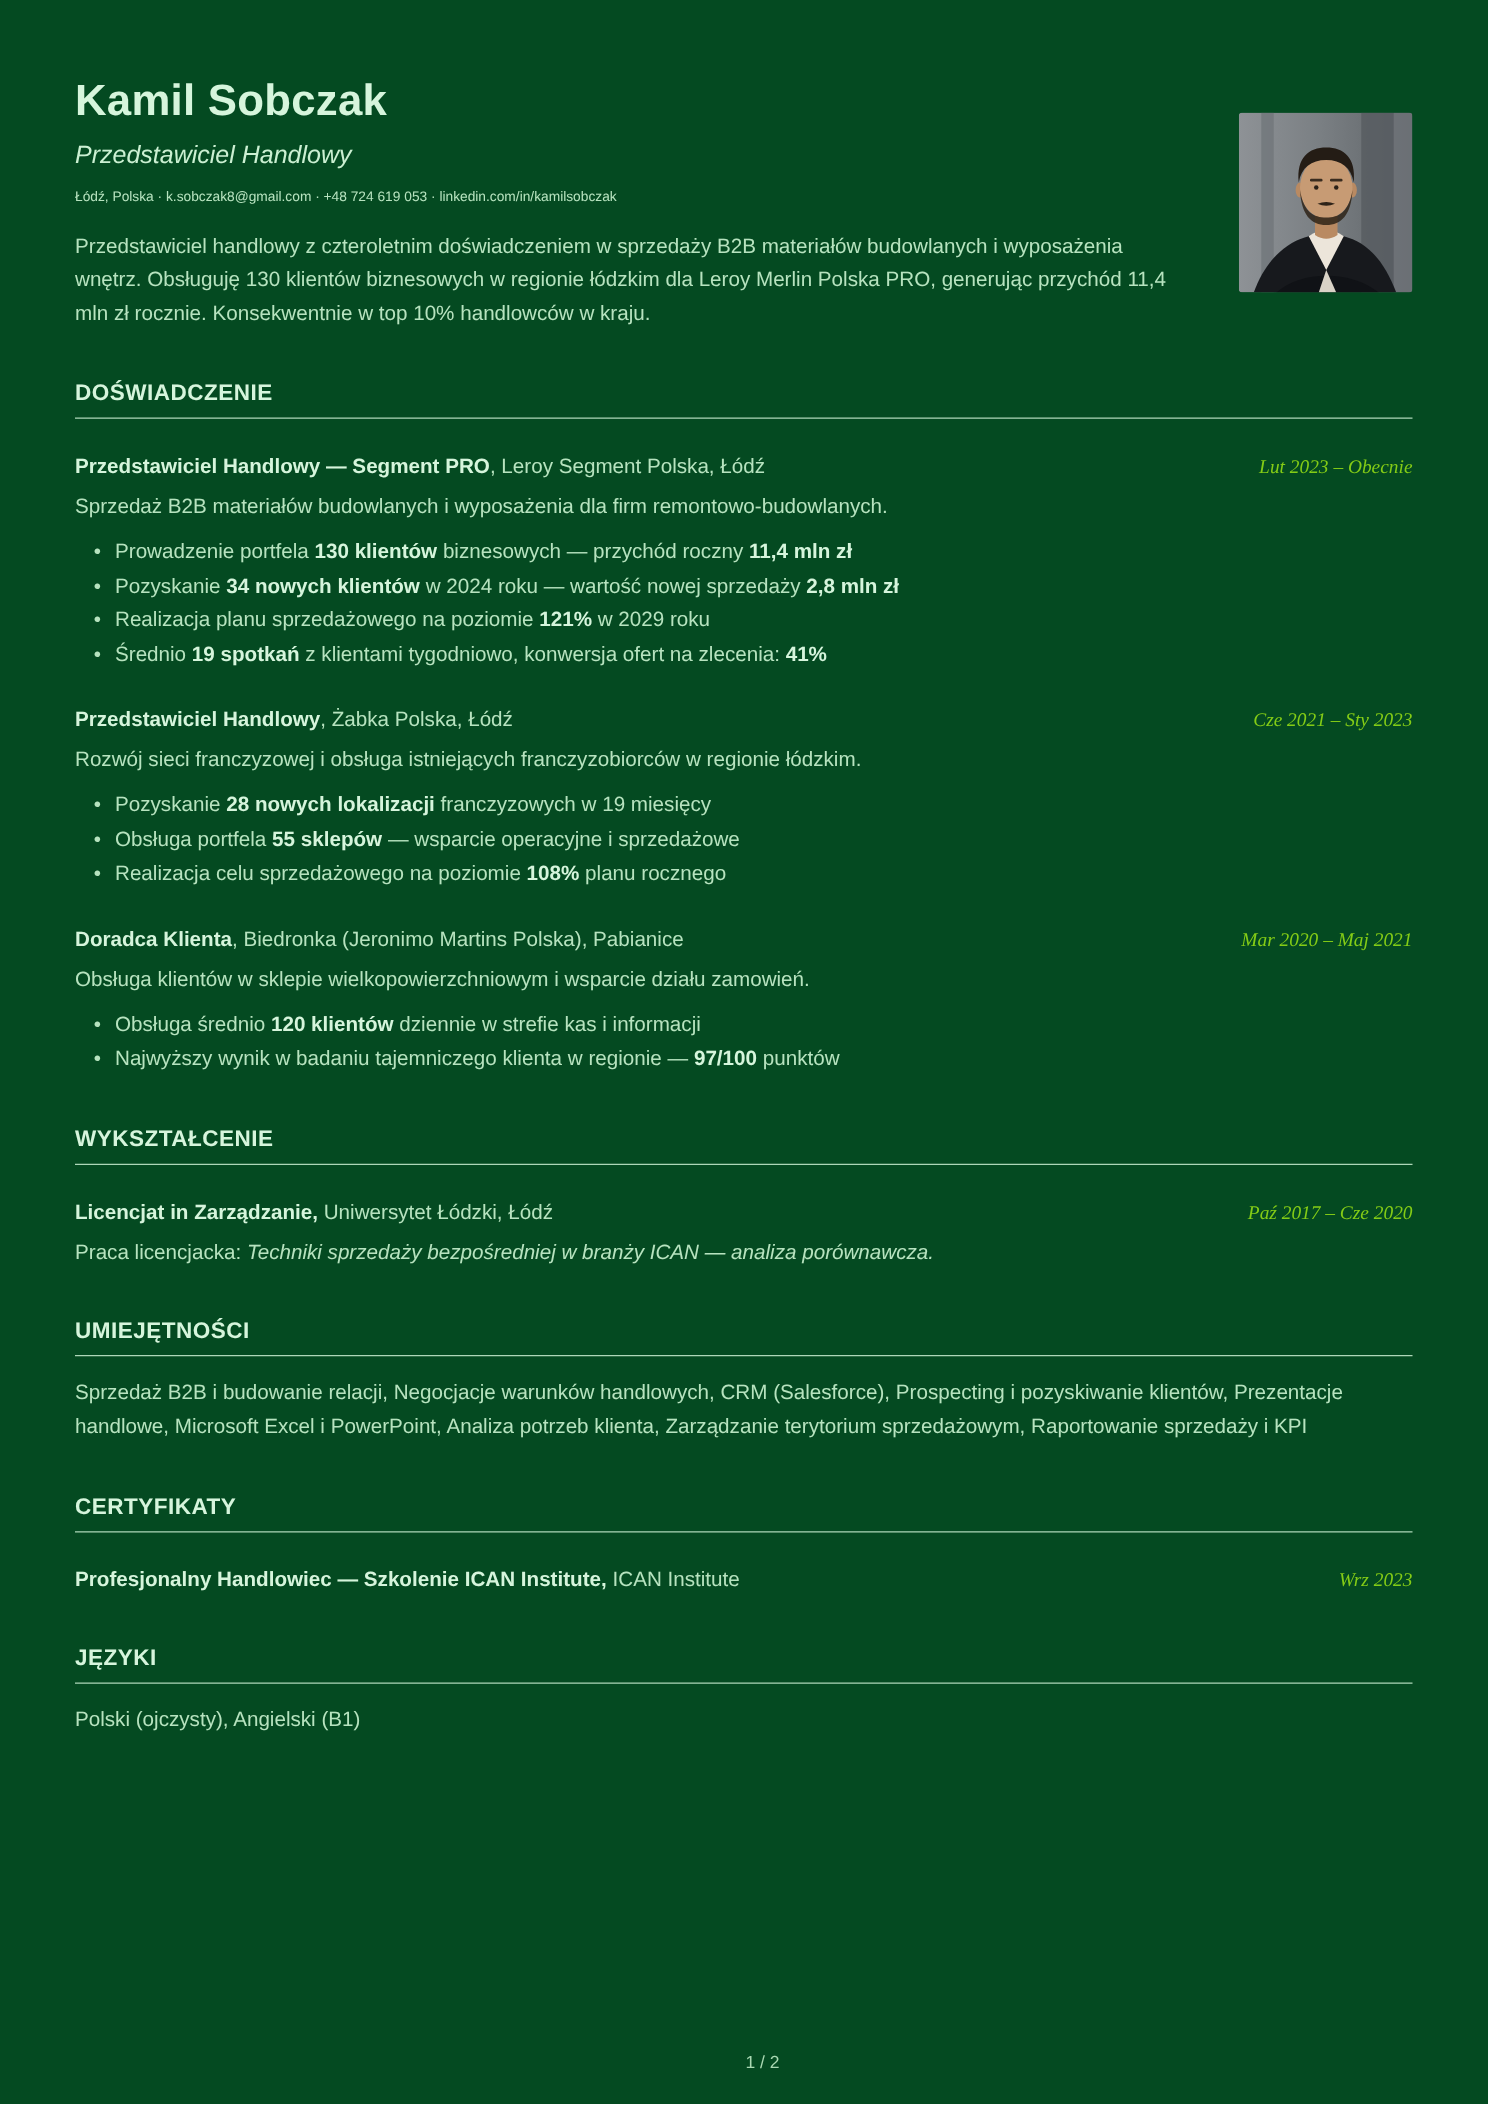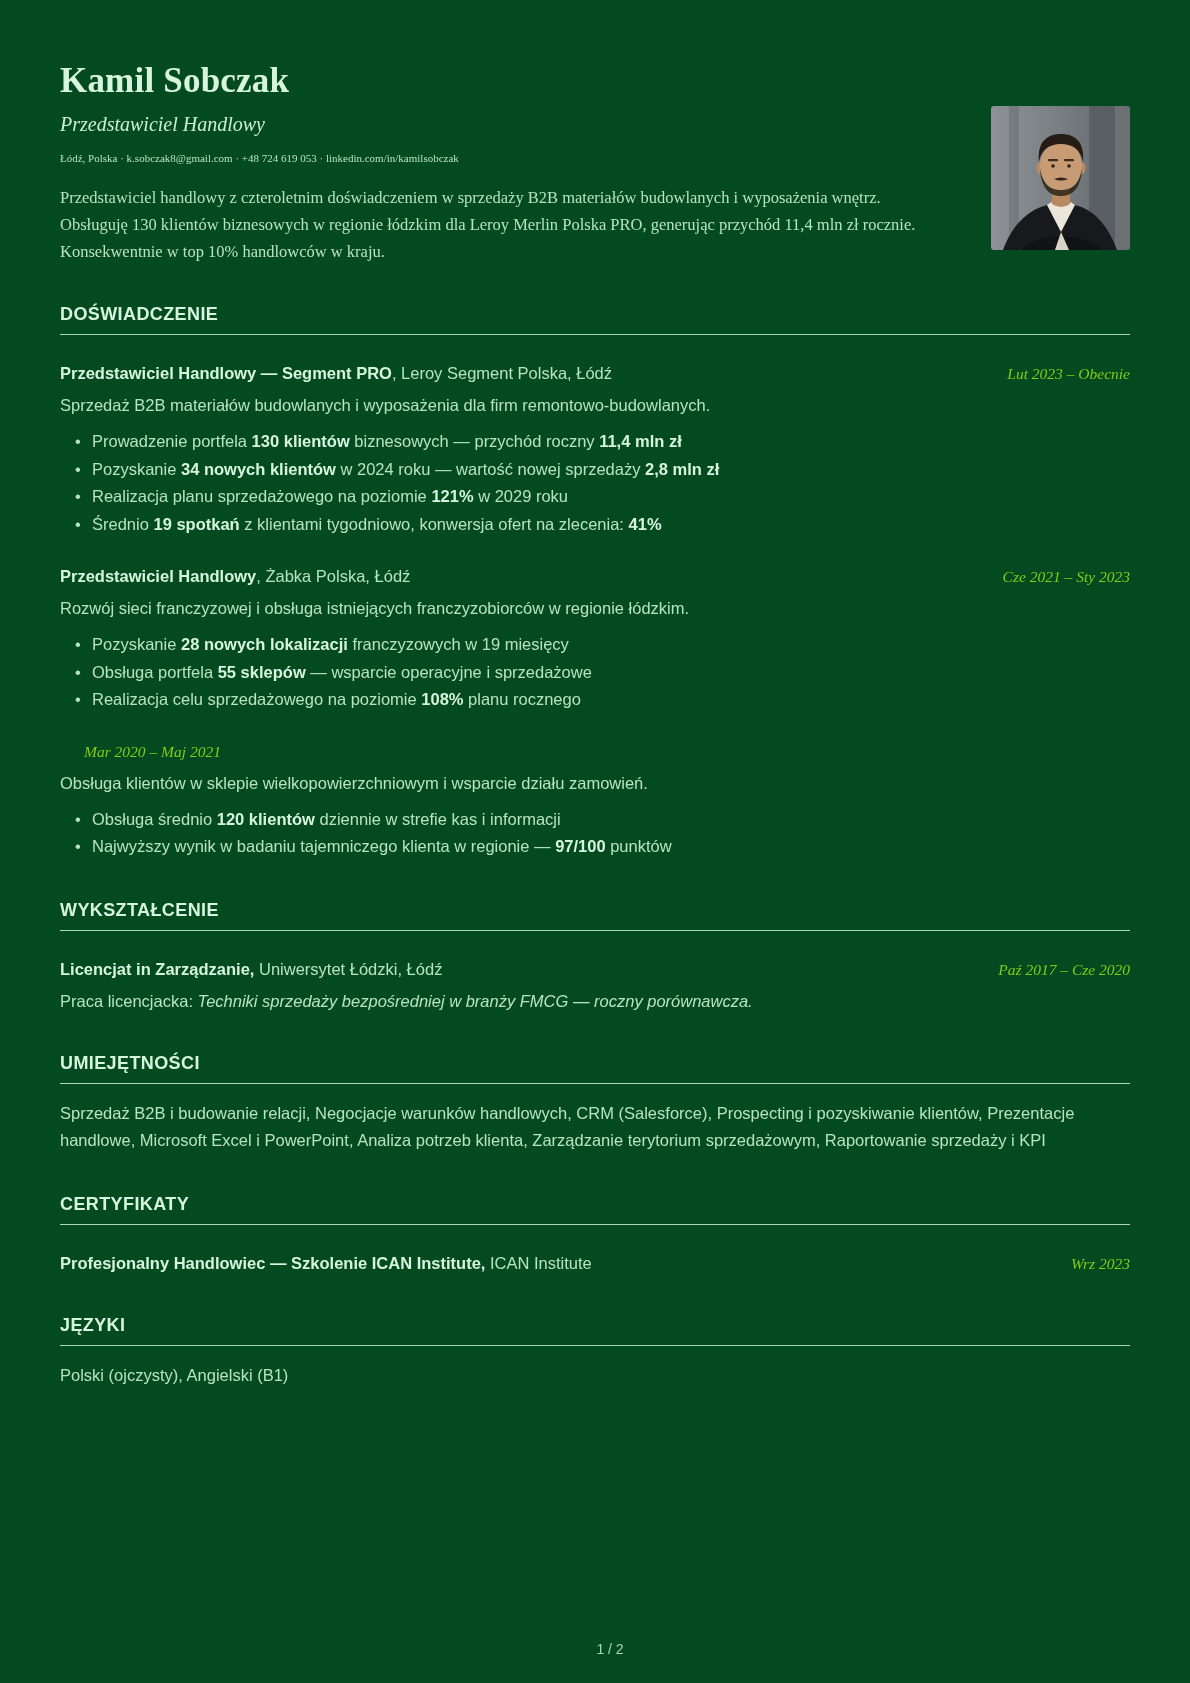--- a/index.html
+++ b/index.html
@@ -5,21 +5,21 @@
   html,body{margin:0;padding:0;}
   body{
     width:1190px;height:1683px;position:relative;overflow:hidden;
     background:#044A21;
     font-family:"Liberation Sans", sans-serif;
     -webkit-font-smoothing:antialiased;
   }
   .page{padding:60px 60px 0 60px;color:#B7E3BF;}
 
   
-  .header{display:flex;align-items:center;font-family:Liberation Serif, serif;}
+  .header{display:flex;align-items:flex-start;}
   .header-left{width:885px;flex:0 0 885px;}
   .name{margin:0 0 10px 0;font-size:35px;line-height:42px;font-weight:700;color:#D6F5DC;letter-spacing:.2px;}
   .headline{font-size:20px;line-height:25px;font-style:italic;color:#CBF0D2;margin-bottom:11px;}
   .contact{font-size:11px;line-height:20px;color:#B7E3BF;margin-bottom:16px;}
   .summary{margin:0;font-size:16.5px;line-height:27px;color:#B7E3BF;}
   .photo{width:139px;height:144px;margin-left:46px;margin-top:30px;border-radius:3px;overflow:hidden;flex:0 0 139px;}
   .photo svg{display:block;}
 
   
   section{margin-top:38px;}
@@ -115,40 +115,41 @@
           </div>
           <p class="entry-desc">Rozwój sieci franczyzowej i obsługa istniejących franczyzobiorców w regionie łódzkim.</p>
           <ul class="entry-bullets">
             <li><span>Pozyskanie </span><span class="b">28 nowych lokalizacji</span><span> franczyzowych w 19 miesięcy</span></li>
             <li><span>Obsługa portfela </span><span class="b">55 sklepów</span><span> — wsparcie operacyjne i sprzedażowe</span></li>
             <li><span>Realizacja celu sprzedażowego na poziomie </span><span class="b">108%</span><span> planu rocznego</span></li>
           </ul>
         </article>
         <article class="entry">
           <div class="entry-head">
+            <div class="entry-title"><span class="b">Doradca Klienta</span><span>, Biedronka (Jeronimo Martins Polska), Pabianice</span></div>
             <div class="entry-date">Mar 2020 – Maj 2021</div>
           </div>
           <p class="entry-desc">Obsługa klientów w sklepie wielkopowierzchniowym i wsparcie działu zamowień.</p>
           <ul class="entry-bullets">
             <li><span>Obsługa średnio </span><span class="b">120 klientów</span><span> dziennie w strefie kas i informacji</span></li>
             <li><span>Najwyższy wynik w badaniu tajemniczego klienta w regionie — </span><span class="b">97/100</span><span> punktów</span></li>
           </ul>
         </article>
       </div>
   </section>
 
   <section>
     <h2 class="section-title">WYKSZTAŁCENIE</h2>
     <div class="entries">
         <article class="entry">
           <div class="entry-head">
             <div class="entry-title"><span class="b">Licencjat in Zarządzanie,</span><span> Uniwersytet Łódzki, Łódź</span></div>
             <div class="entry-date">Paź 2017 – Cze 2020</div>
           </div>
-          <p class="entry-desc"><span>Praca licencjacka: </span><span class="i">Techniki sprzedaży bezpośredniej w branży FMCG — roczny porównawcza.</span></p>
+          <p class="entry-desc"><span>Praca licencjacka: </span><span class="i">Techniki sprzedaży bezpośredniej w branży ICAN — analiza porównawcza.</span></p>
         </article>
       </div>
   </section>
 
   <section>
     <h2 class="section-title">UMIEJĘTNOŚCI</h2>
     <p class="section-text">Sprzedaż B2B i budowanie relacji, Negocjacje warunków handlowych, CRM (Salesforce), Prospecting i pozyskiwanie klientów, Prezentacje handlowe, Microsoft Excel i PowerPoint, Analiza potrzeb klienta, Zarządzanie terytorium sprzedażowym, Raportowanie sprzedaży i KPI</p>
   </section>
 
   <section>

